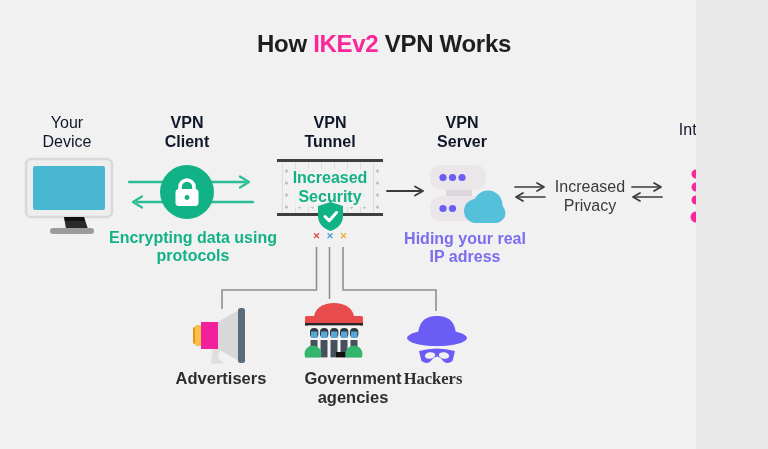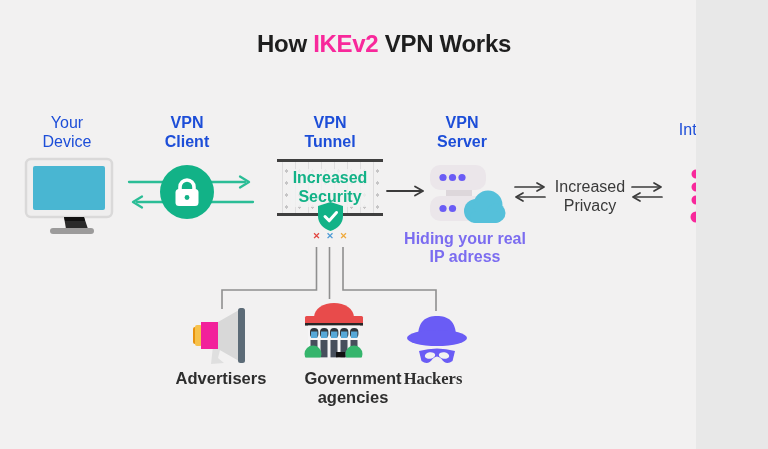--- a/index.html
+++ b/index.html
@@ -9,21 +9,21 @@
     background:#F2F1F1; overflow:hidden;
     font-family:"Liberation Sans", sans-serif;
   }
   .abs { position:absolute; }
   .ctr { transform:translateX(-50%); text-align:center; }
   .pre { white-space:pre-line; }
 
   .title { top:30px; left:384px; font-size:24px; font-weight:700; color:#1E1E1E; white-space:nowrap; letter-spacing:-0.3px; }
   .title .hl { color:#F8289B; }
 
-  .col-label { font-size:16px; line-height:1.16; color:#1d4ed8; }
+  .col-label { font-size:16px; line-height:1.16; color:#0f172a; }
   .w500 { font-weight:500; }
   .w700 { font-weight:700; }
 
   .caption { font-size:16px; font-weight:600; line-height:1.15; }
   .caption.teal { color:#12B287; }
   .caption.purple { color:#7B6CF0; }
   .privacy { font-size:16px; font-weight:500; color:#3A3A3A; line-height:1.2; }
 
   .tunnel {
     left:277px; top:159px; width:106px; height:57px;
@@ -84,20 +84,22 @@
       <path d="M127,28 H11"></path>
         <path d="M7,28 l9,-5.5 M7,28 l9,5.5"></path>
     </g>
   </svg>
   <svg class="abs" style="left:158px;top:163px;" width="58" height="58" viewBox="0 0 58 58">
     <circle cx="29" cy="29" r="27" fill="#12B287"></circle>
     <path d="M22,28 v-4 a7,7 0 0 1 14,0 v4" stroke="#fff" stroke-width="3.6" fill="none" stroke-linecap="round"></path>
     <rect x="17.5" y="26" width="23" height="17" rx="3.5" fill="#fff"></rect>
     <circle cx="29" cy="34.5" r="2.4" fill="#12B287"></circle>
   </svg>
+  <div class="abs ctr caption teal pre" style="left:193px;top:229px;">Encrypting data using
+protocols</div>
 
   <div class="abs tunnel"></div>
   <div class="abs ctr tunnel-inner pre">Increased
 Security</div>
   <svg class="abs" style="left:316px;top:201px;" width="29" height="31" viewBox="0 0 29 31">
     <path d="M14.5,1 L27,5 V15 C27,22.8 21.5,27.8 14.5,30 C7.5,27.8 2,22.8 2,15 V5 Z" fill="#12B287"></path>
     <path d="M9,15.5 L13.2,19.8 L20.5,11.5" stroke="#fff" stroke-width="3" fill="none" stroke-linecap="round" stroke-linejoin="round"></path>
   </svg>
   <div class="abs ctr marks">
     <span class="mk0">✕</span>

